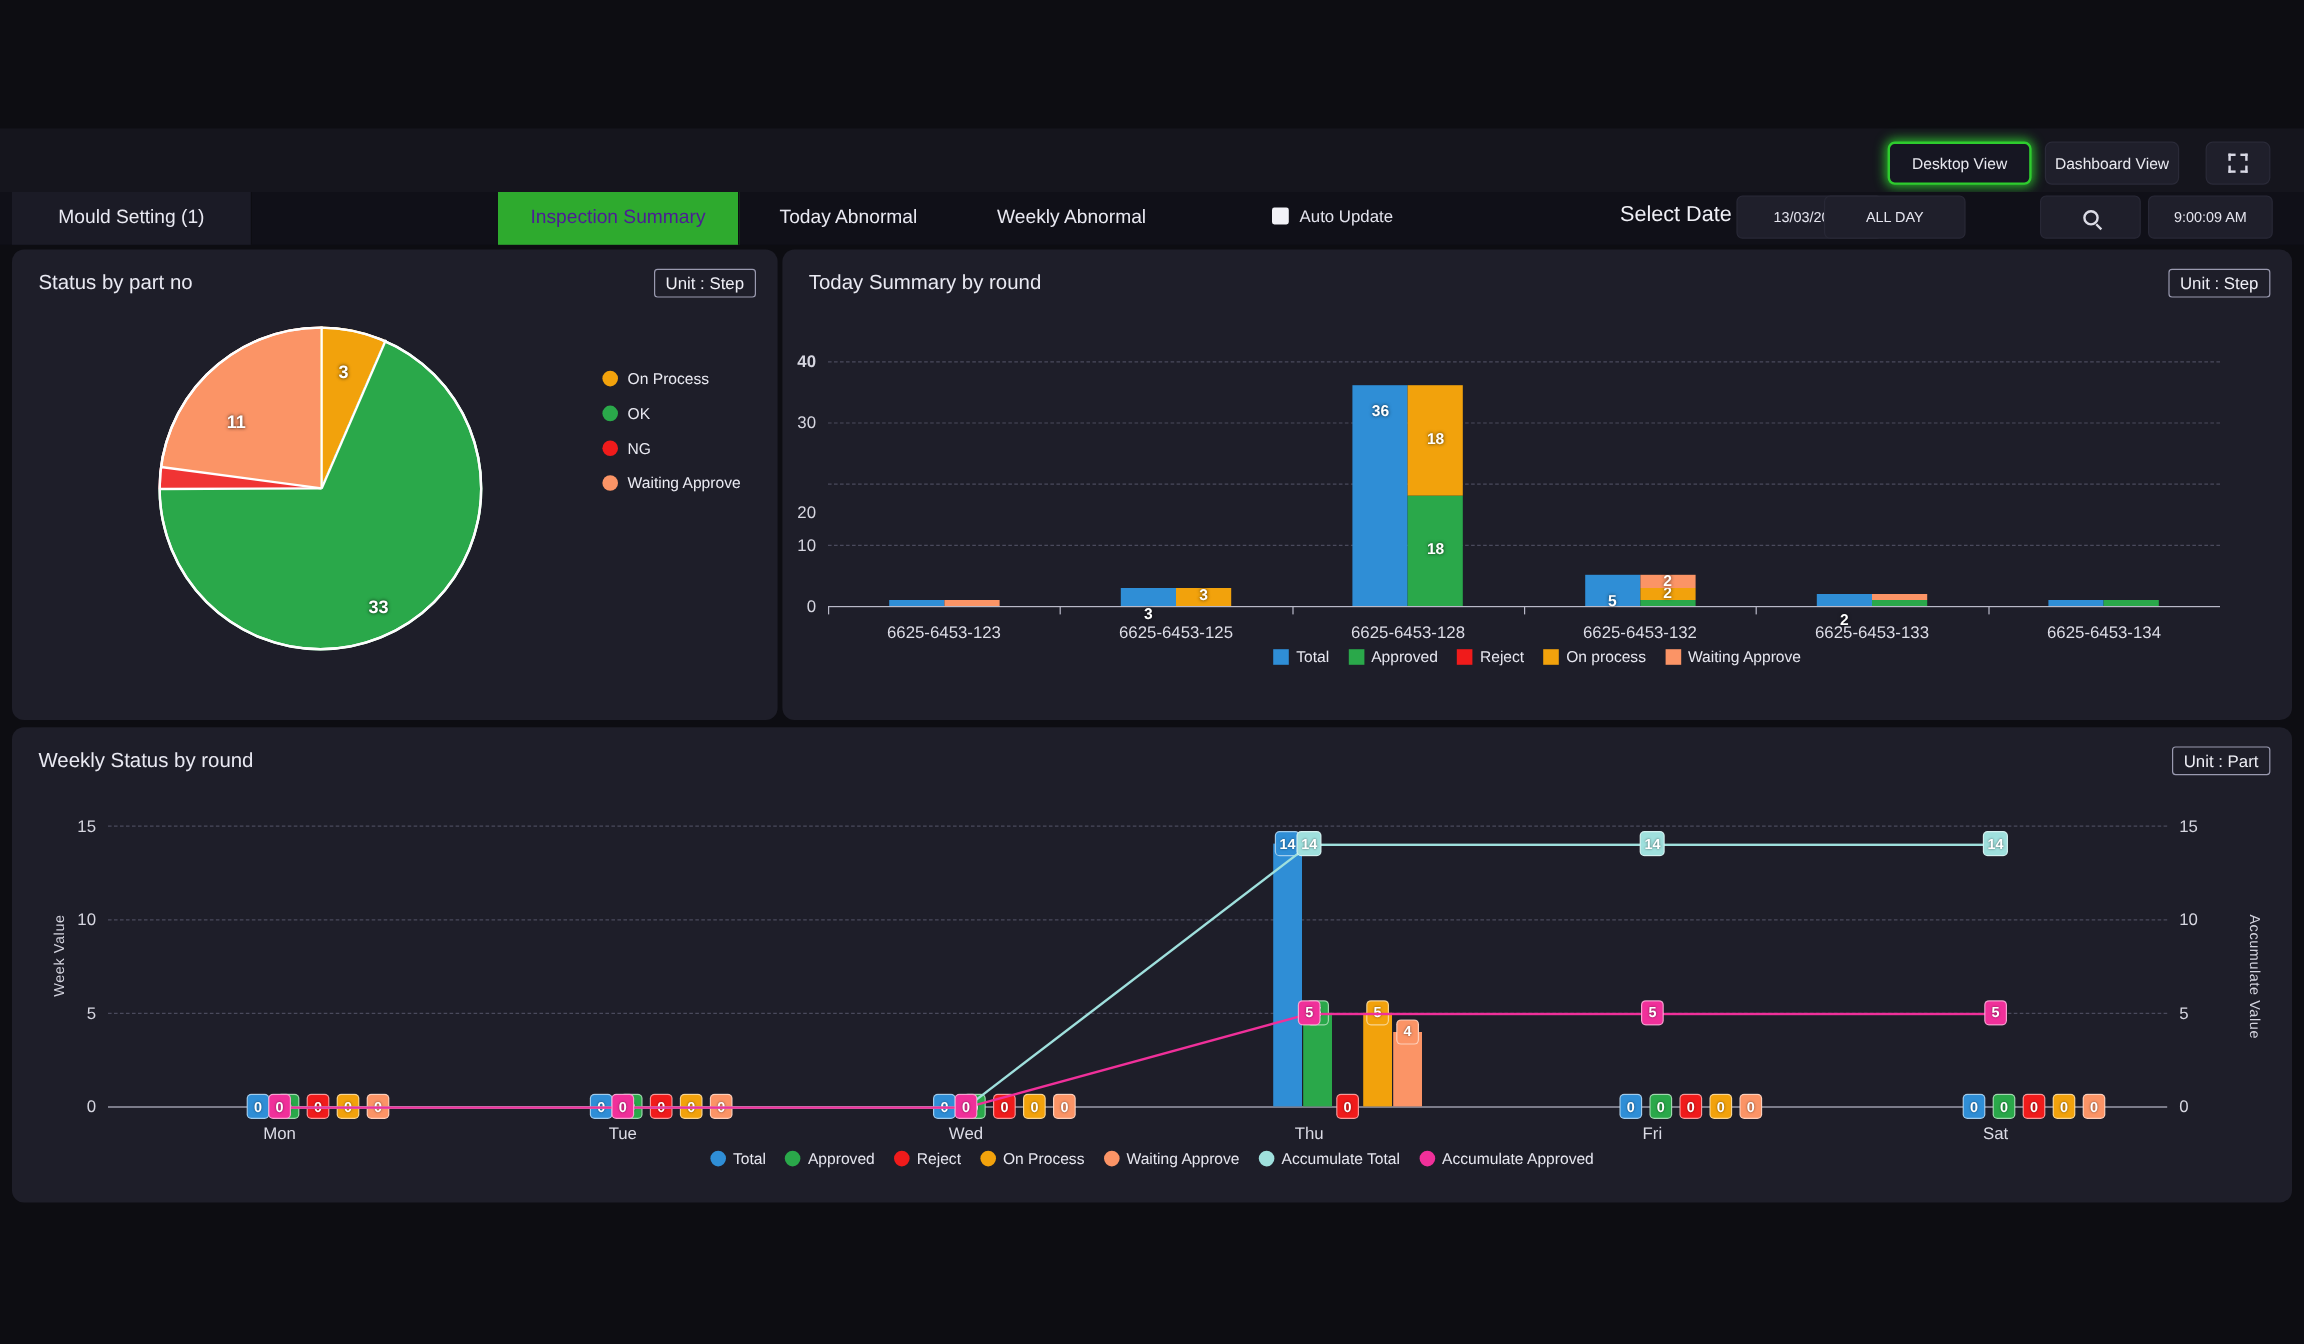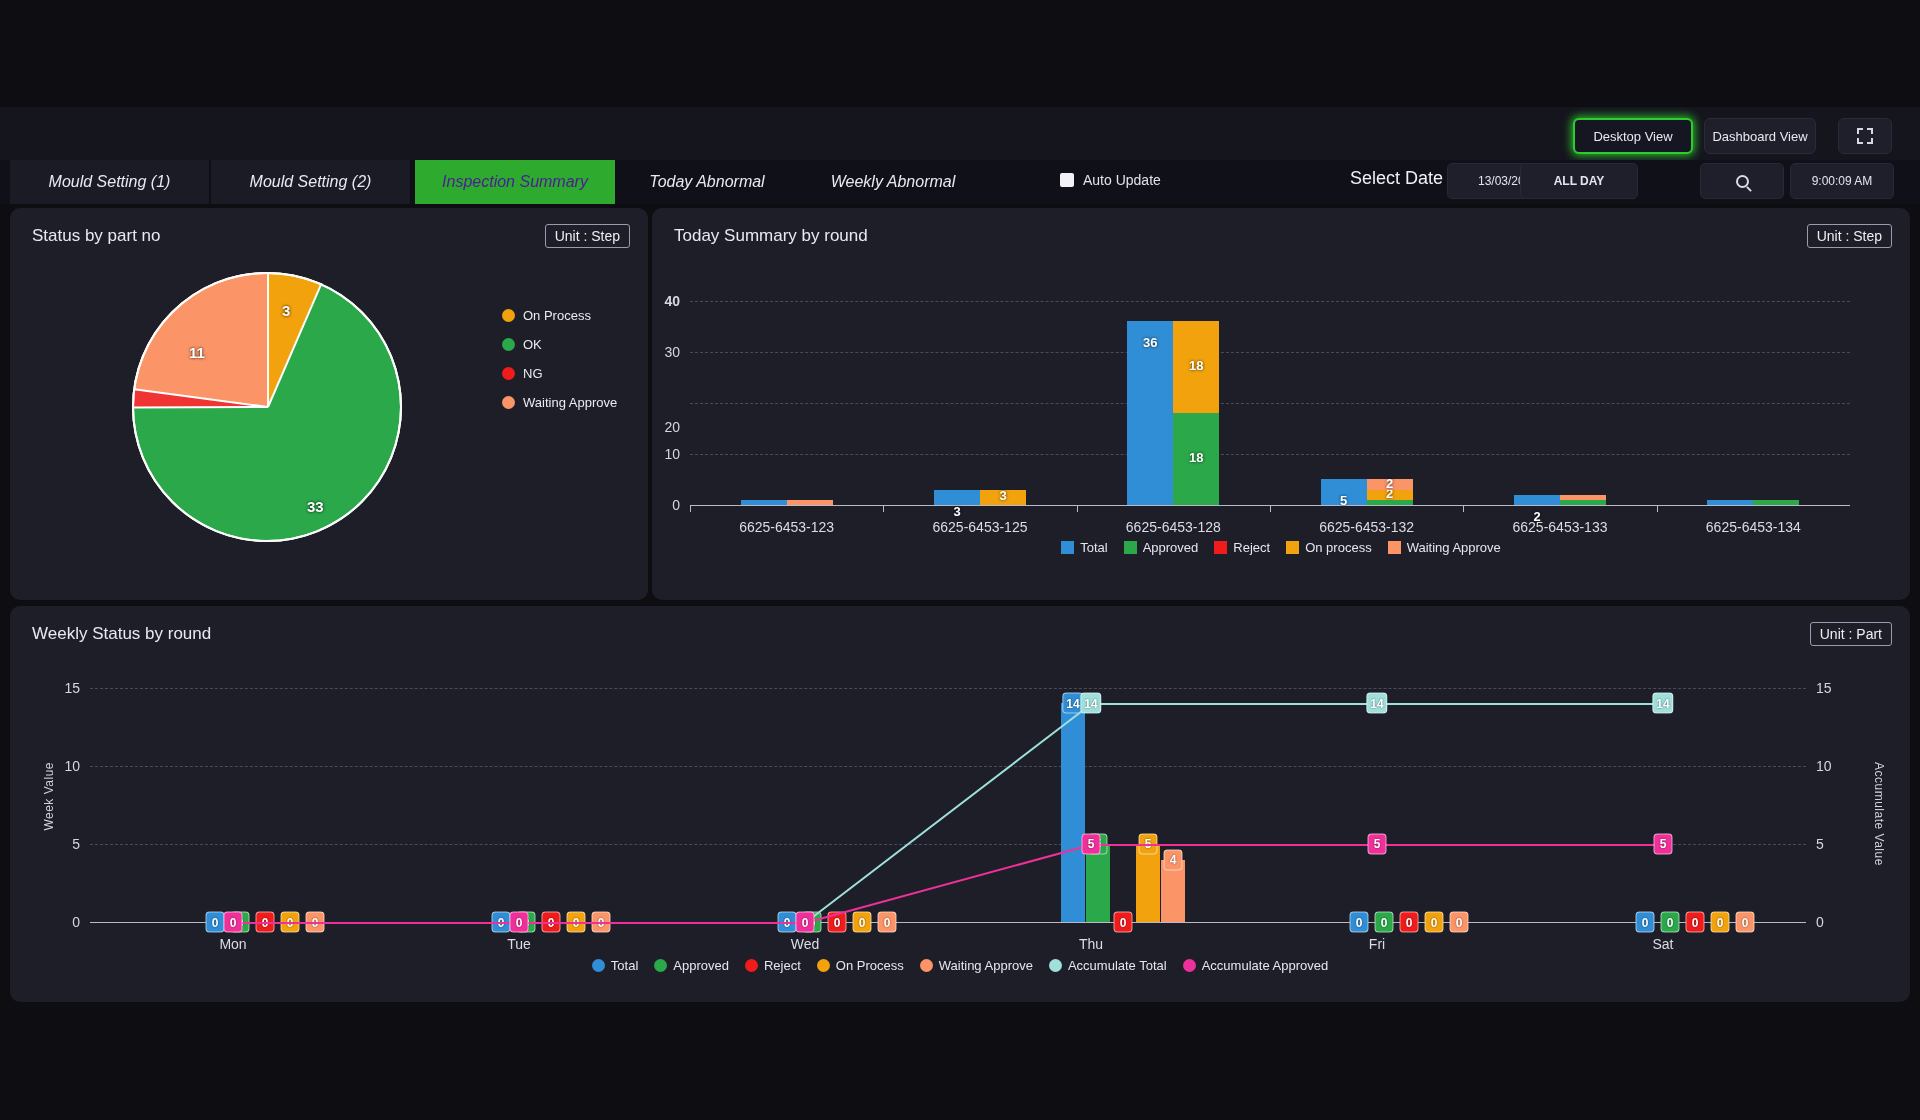--- a/index.html
+++ b/index.html
@@ -48,21 +48,21 @@
 
   
   .tabbar {
     position: absolute; left: 0; top: 160px; width: 1920px; height: 44px;
     background: #101018;
   }
   .tab {
     position: absolute; top: 160px; height: 44px;
     display: flex; align-items: center; justify-content: center;
     font-size: 16px; color: #e9e9f2; background: #1b1b26;
-    border-right: 1px solid #0d0d12; cursor: pointer; font-style: italic;
+    border-right: 1px solid #0d0d12; cursor: pointer;
   }
   #tab-mould-1 { left: 10px;  width: 200px; }
   #tab-mould-2 { left: 211px; width: 200px; }
   #tab-inspection-summary { left: 415px; width: 201px; background: #2eaa2e; color:#4c1d95; }
   #tab-today-abnormal { left: 617px; width: 180px; background: transparent; border-right:none;}
   #tab-weekly-abnormal { left: 798px; width: 190px; background: transparent; border-right:none;}
 
   .auto-update {
     position: absolute; left: 1060px; top: 172px;
     display: flex; align-items: center; gap: 9px; cursor: pointer;
@@ -74,21 +74,21 @@
     position: absolute; left: 1350px; top: 168px;
     font-size: 18px; color: #f0f0f6;
   }
   .date-ctl {
     position: absolute; top: 163px; height: 36px;
     background: #1f1f2b; border: 1px solid #282836; border-radius: 5px;
     display: flex; align-items: center; justify-content: center;
     font-size: 12px; color: #e4e4ee; cursor: pointer;
   }
   #date-value   { left: 1447px; width: 122px; }
-  #day-select   { left: 1520px; width: 118px; font-weight: bold; }
+  #day-select   { left: 1520px; width: 118px; }
   #search-btn   { left: 1700px; width: 84px; }
   #clock-value  { left: 1790px; width: 104px; }
   .mag {
     width: 13px; height: 13px; border: 2px solid #dcdce6; border-radius: 50%;
     position: relative;
   }
   .mag::after {
     content:''; position:absolute; right:-5px; bottom:-4px;
     width:6px; height:2px; background:#dcdce6; transform: rotate(45deg);
   }
@@ -226,21 +226,20 @@
     <span class="fs-icon">
         <i></i>
         <i></i>
         <i></i>
         <i></i>
       </span>
   </div>
 
   <div class="tabbar"></div>
   <div class="tab" id="tab-mould-1">Mould  Setting (1)</div>
-  <div class="tab" id="tab-mould-2">Mould  Setting (2)</div>
   <div class="tab" id="tab-inspection-summary">Inspection Summary</div>
   <div class="tab" id="tab-today-abnormal">Today Abnormal</div>
   <div class="tab" id="tab-weekly-abnormal">Weekly Abnormal</div>
 
   <div class="auto-update">
     <span class="chk"></span>
     <span>Auto Update</span>
   </div>
 
   <div class="select-date-label">Select Date</div>

